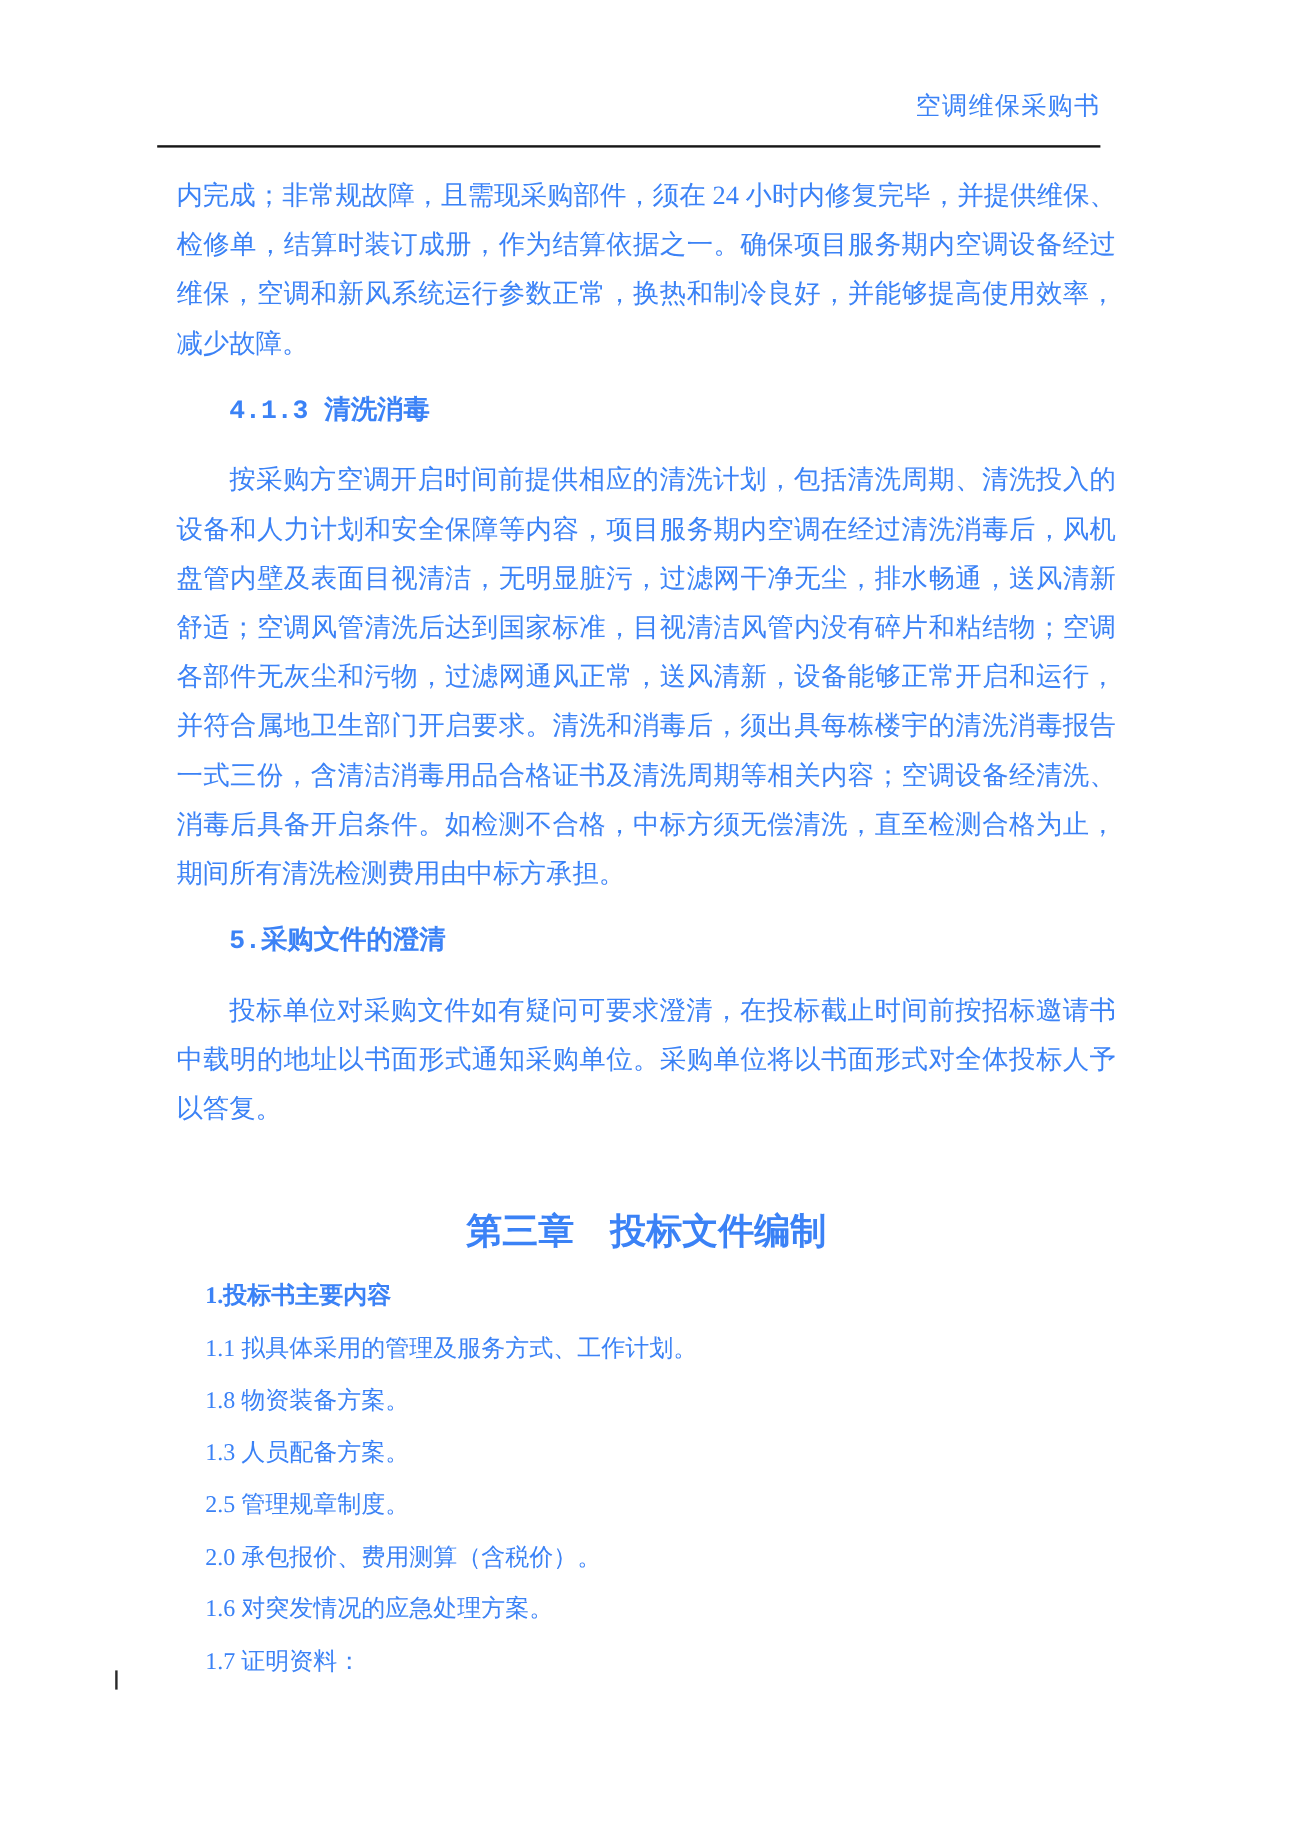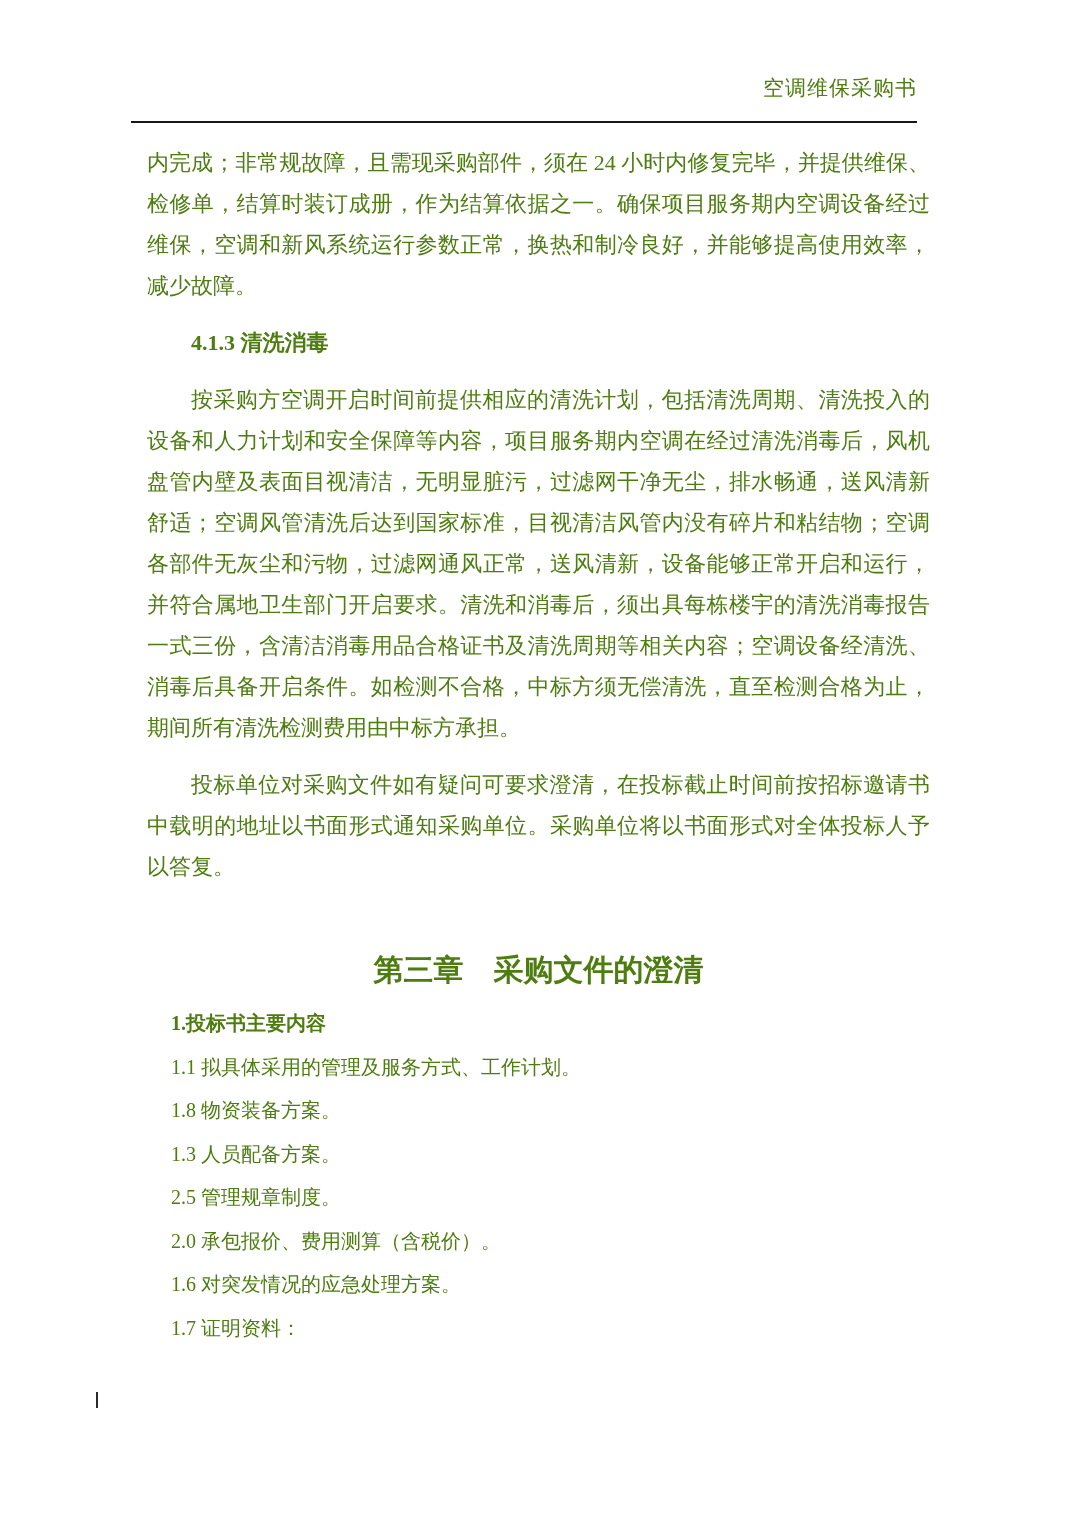--- a/index.html
+++ b/index.html
@@ -6,21 +6,21 @@
     margin: 0;
     padding: 0;
     background: #ffffff;
   }
   .page {
     position: relative;
     width: 986px;
     height: 1520px;
     background: #ffffff;
     font-family: "Liberation Serif", "DejaVu Serif", serif;
-    color: #4d7c0f;
+    color: #3b82f6;
     overflow: hidden;
   }
   
   .page-header {
     position: absolute;
     top: 76px;
     left: 131px;
     width: 786px;
     text-align: right;
     font-size: 21px;
@@ -45,21 +45,21 @@
   .para {
     margin: 16px;
     font-size: 22px;
     line-height: 41px;
     text-align: justify;
     text-justify: inter-ideograph;
     word-break: break-all;
   }
   .indent { text-indent: 2em; }
   .bold { font-weight: bold; }
-  .mt12 { margin-top: 12px; }
+  .mt12 { margin-top: 12px; font-family: Liberation Mono, monospace; }
   .chapter-title {
     margin: 61px 0 0 0;
     text-align: center;
     font-size: 30px;
     line-height: 44px;
     font-weight: bold;
   }
   .list-para {
     margin: 0;
     font-size: 20px;
@@ -90,24 +90,25 @@
   <div class="header-rule"></div>
 
   <div class="doc-body">
 
     <p class="para">内完成；非常规故障，且需现采购部件，须在 24 小时内修复完毕，并提供维保、检修单，结算时装订成册，作为结算依据之一。确保项目服务期内空调设备经过维保，空调和新风系统运行参数正常，换热和制冷良好，并能够提高使用效率，减少故障。</p>
 
     <p class="para indent bold mt12">4.1.3 清洗消毒</p>
 
     <p class="para indent">按采购方空调开启时间前提供相应的清洗计划，包括清洗周期、清洗投入的设备和人力计划和安全保障等内容，项目服务期内空调在经过清洗消毒后，风机盘管内壁及表面目视清洁，无明显脏污，过滤网干净无尘，排水畅通，送风清新舒适；空调风管清洗后达到国家标准，目视清洁风管内没有碎片和粘结物；空调各部件无灰尘和污物，过滤网通风正常，送风清新，设备能够正常开启和运行，并符合属地卫生部门开启要求。清洗和消毒后，须出具每栋楼宇的清洗消毒报告一式三份，含清洁消毒用品合格证书及清洗周期等相关内容；空调设备经清洗、消毒后具备开启条件。如检测不合格，中标方须无偿清洗，直至检测合格为止，期间所有清洗检测费用由中标方承担。</p>
 
+    <p class="para indent bold mt12">5.采购文件的澄清</p>
 
     <p class="para indent">投标单位对采购文件如有疑问可要求澄清，在投标截止时间前按招标邀请书中载明的地址以书面形式通知采购单位。采购单位将以书面形式对全体投标人予以答复。</p>
 
-    <h2 class="chapter-title">第三章　采购文件的澄清</h2>
+    <h2 class="chapter-title">第三章　投标文件编制</h2>
 
     <p class="list-para bold section-heading">1.投标书主要内容</p>
 
     <p class="list-para">1.1 拟具体采用的管理及服务方式、工作计划。</p>
     <p class="list-para">1.8 物资装备方案。</p>
     <p class="list-para">1.3 人员配备方案。</p>
     <p class="list-para">2.5 管理规章制度。</p>
     <p class="list-para">2.0 承包报价、费用测算（含税价）。</p>
     <p class="list-para">1.6 对突发情况的应急处理方案。</p>
     <p class="list-para">1.7 证明资料：</p>

